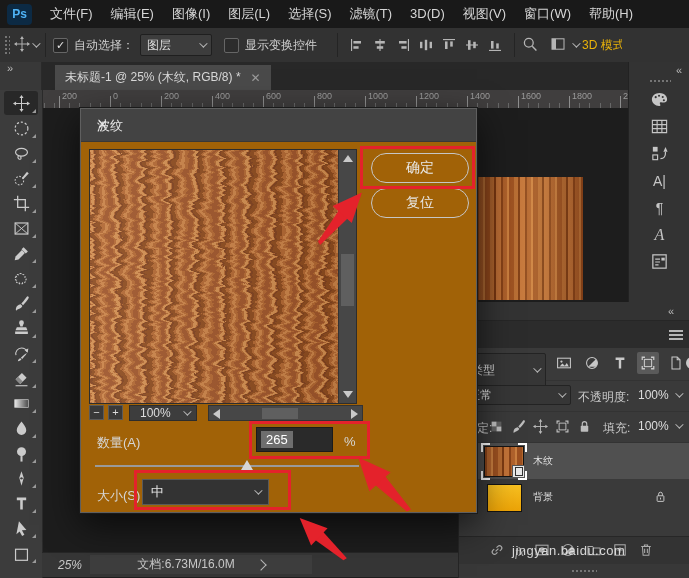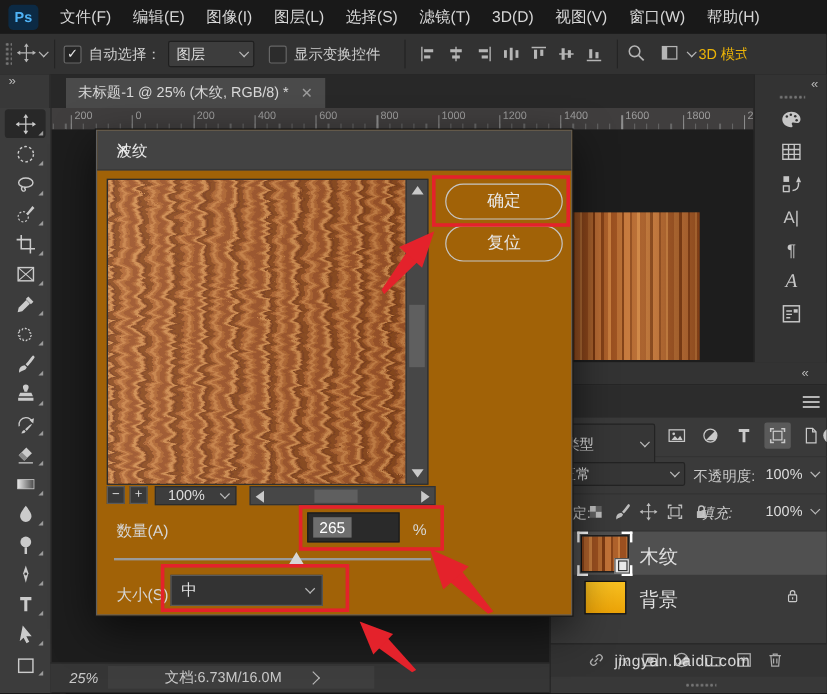--- a/index.html
+++ b/index.html
@@ -64,21 +64,21 @@
   .type-select{position:absolute;left:5px;top:5px;width:82px;height:20px;background:#363636;border:1px solid #232323;border-radius:2px;display:flex;align-items:center;padding:16px 6px;font-size:12px;color:#ddd;box-sizing:border-box;}
   .type-select .cv{margin-left:auto;}
   #filter-icons{position:absolute;left:94px;top:4px;display:flex;gap:6px;}
   .ficon{width:22px;height:22px;display:flex;align-items:center;justify-content:center;color:#c9c9c9;border-radius:2px;}
   .ficon.active{background:#5a5a5a;}
   .fcircle{position:absolute;left:227px;top:9px;width:12px;height:12px;border-radius:50%;background:#c9c9c9;}
   .brow{position:relative;height:30px;border-bottom:1px solid #333;font-size:12px;color:#c9c9c9;}
   .blend-select{position:absolute;left:4px;top:4px;width:108px;height:20px;background:#363636;border:1px solid #232323;border-radius:2px;display:flex;align-items:center;padding:0 6px;font-size:12px;color:#ddd;box-sizing:border-box;}
   .valfield{position:absolute;top:4px;width:50px;height:20px;display:flex;align-items:center;font-size:12px;color:#ddd;}
   .lockrow-ics{position:absolute;left:30px;top:7px;display:flex;gap:7px;color:#bdbdbd;}
-  .lrow{position:relative;height:36px;font-size:16px;color:#dedede;}
+  .lrow{position:relative;height:36px;font-size:10px;color:#dedede;}
   .lrow.selected{background:#505050;}
   .lthumb{position:absolute;border:1px solid #141414;}
   .lname{position:absolute;left:74px;top:11px;}
   .corner{position:absolute;width:7px;height:7px;}
   .c-tl{left:-4px;top:-4px;border-left:2px solid #fff;border-top:2px solid #fff;}
   .c-tr{right:-4px;top:-4px;border-right:2px solid #fff;border-top:2px solid #fff;}
   .c-bl{left:-4px;bottom:-4px;border-left:2px solid #fff;border-bottom:2px solid #fff;}
   .c-br{right:-4px;bottom:-4px;border-right:2px solid #fff;border-bottom:2px solid #fff;}
   .sobadge{position:absolute;right:-2px;bottom:-2px;width:13px;height:13px;background:#e9e9e9;border:1px solid #555;box-sizing:border-box;display:flex;align-items:center;justify-content:center;}
   .sobadge div{width:6px;height:7px;border:1.5px solid #333;}
@@ -590,21 +590,21 @@
               </g>
             </svg>
           </div>
           <div>
             <svg class="ic" viewBox="0 0 20 20" style="width:15px;height:15px">
               <rect x="5" y="9" width="10" height="8" rx="1" fill="currentColor"></rect>
               <path fill="none" stroke="currentColor" stroke-width="1.5" d="M7 9.2V6.5a3 3 0 016 0v2.7"></path>
             </svg>
           </div>
         </div>
-      <span style="position:absolute;left:124px;top:8px;font-style:italic;">填充:</span>
+      <span style="position:absolute;left:144px;top:8px;">填充:</span>
       <div class="valfield" style="left:179px;">
         <span>100%</span>
         <span class="cv sm" style="margin-left:6px;"></span>
       </div>
     </div>
     <div id="layer-rows">
         <div class="lrow selected">
           <div class="lthumb wood" style="left: 25px; top: 3px; width: 38px; height: 29px;">
             <span class="corner c-tl"></span>
             <span class="corner c-tr"></span>

